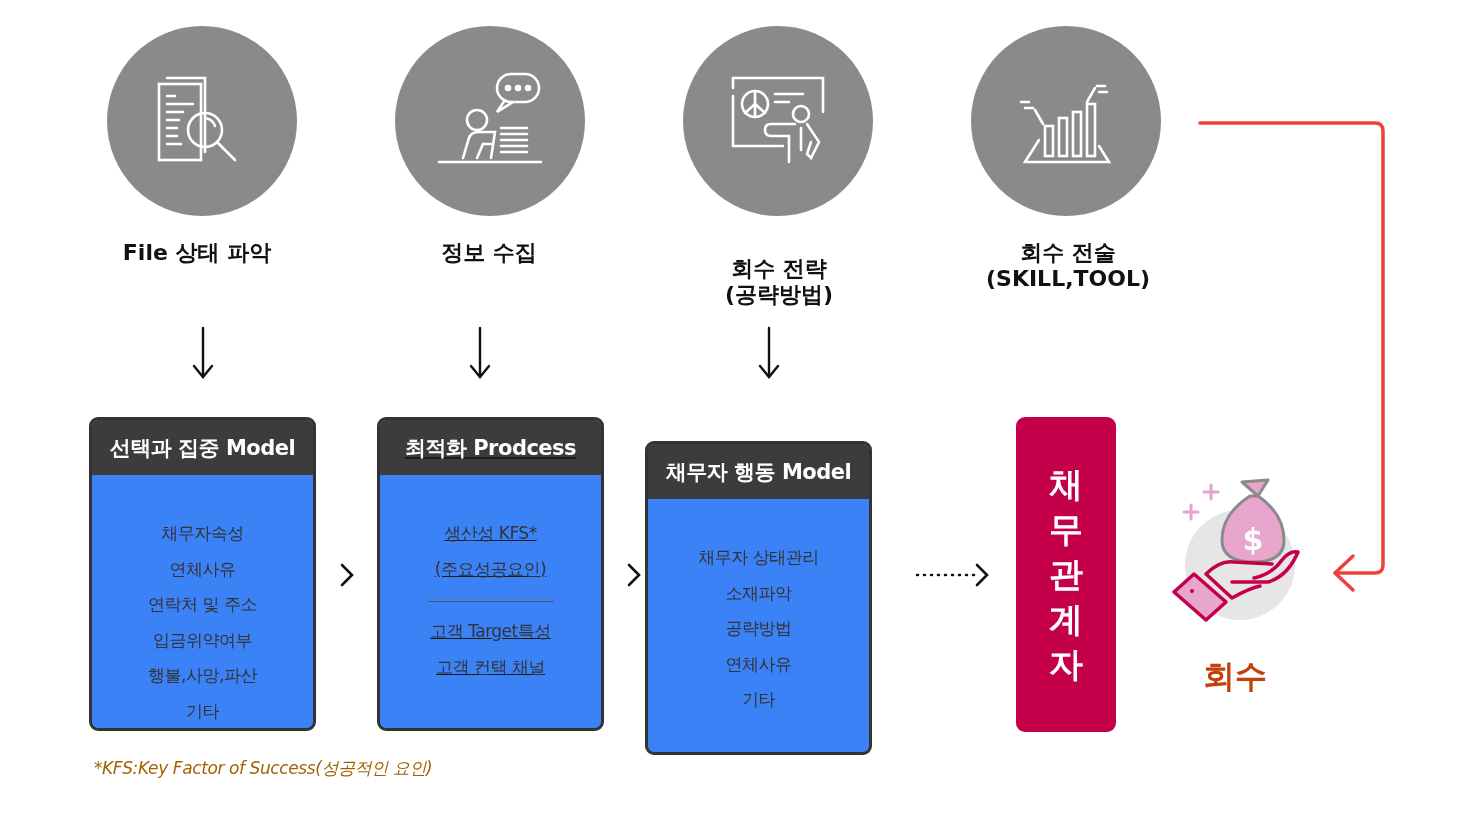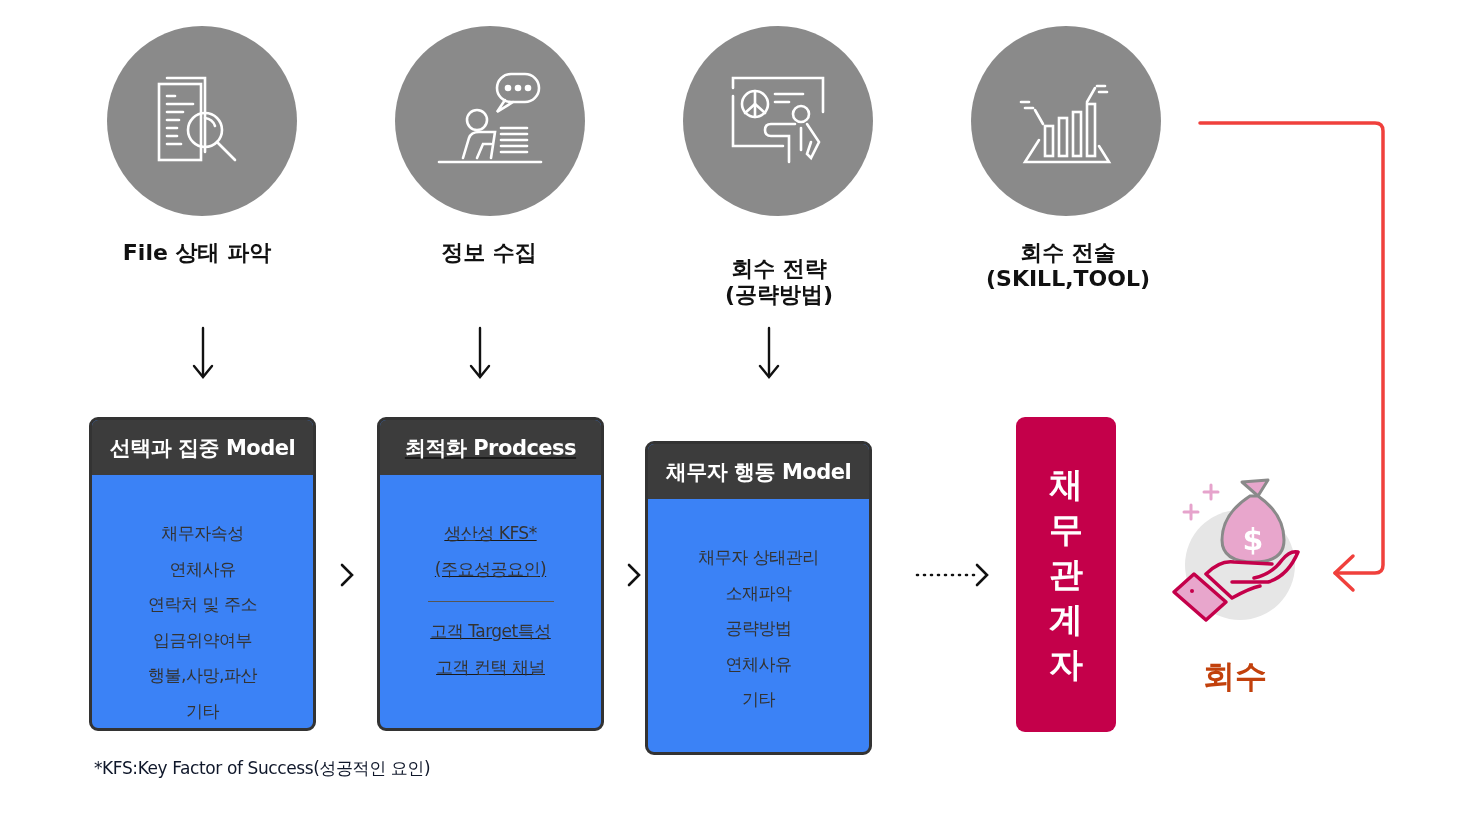--- a/index.html
+++ b/index.html
@@ -37,21 +37,21 @@
     background: #c4004a; border-radius: 9px; display: flex; flex-direction: column;
     align-items: center; justify-content: center; gap: 4px;
   }
   .debtor-char { color: #fff; font-weight: bold; font-size: 34px; line-height: 41px; }
 
   .recovery-label {
     position: absolute; left: 1180px; top: 655px; width: 110px; text-align: center;
     font-weight: bold; font-size: 32px; color: #c2410c;
   }
   .footnote {
-    position: absolute; left: 94px; top: 757px; font-size: 17px; color: #0f172a; letter-spacing: -0.4px;
+    position: absolute; left: 94px; top: 757px; font-size: 17px; color: #a16207; letter-spacing: -0.4px; font-style: italic;
   }
 </style>
 </head>
 <body>
 
 <div class="circle" style="left:107px; top:26px;">
   <svg viewBox="0 0 110 110" fill="none" stroke="#fff" stroke-width="2.6" stroke-linecap="round">
     <polyline points="20,12 58,12 58,86"></polyline>
     <rect x="12" y="18" width="42" height="76"></rect>
     <line x1="20" y1="30" x2="28" y2="30"></line>

